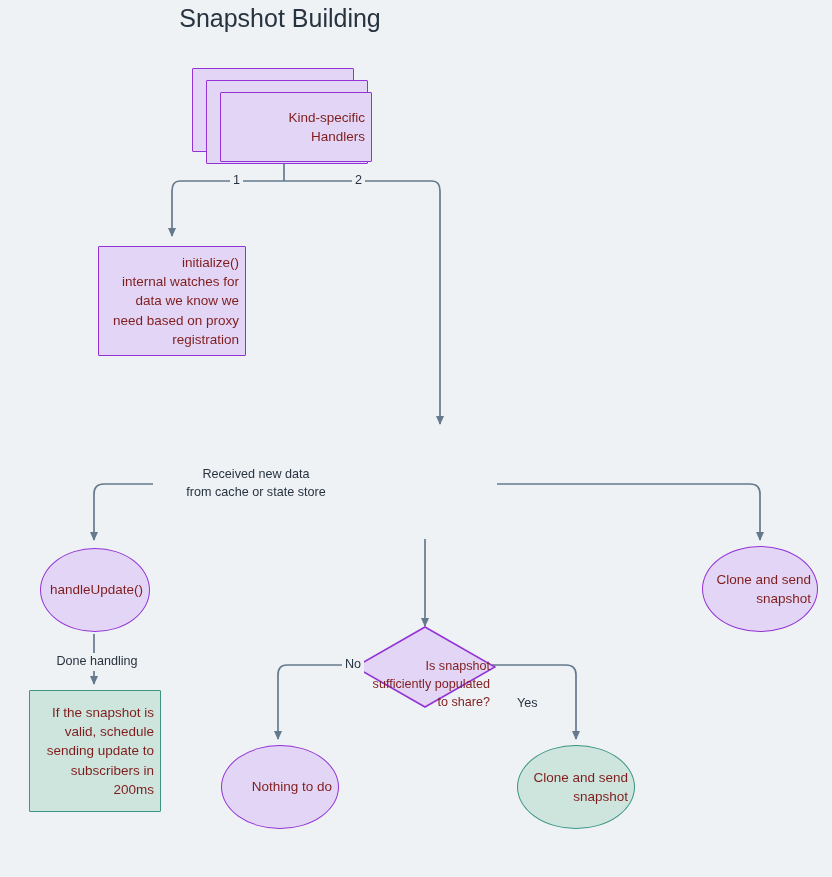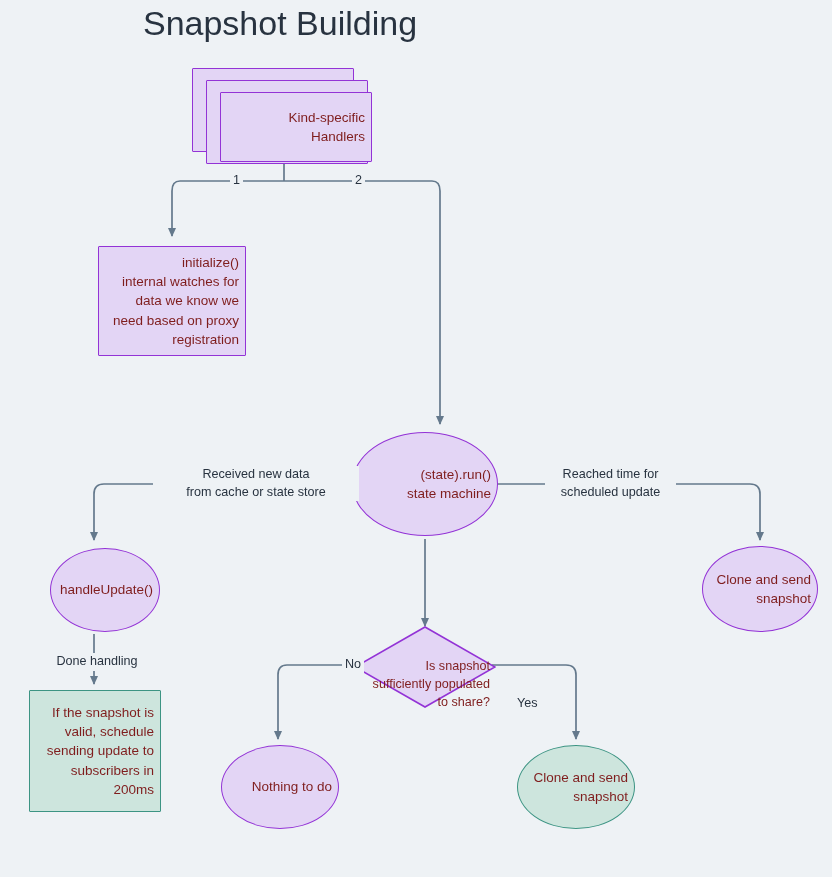--- a/index.html
+++ b/index.html
@@ -72,21 +72,21 @@
     position: relative;
     z-index: 2;
     width: 100%;
   }
   #page-title {
     position: absolute;
     left: 0;
     top: 4px;
     width: 560px;
     text-align: center;
-    font-size: 34px;
+    font-size: 25px;
     color: #283340;
     font-family: "Liberation Sans", sans-serif;
     z-index: 4;
   }
   .edge-label {
     position: absolute;
     color: #283340;
     font-size: 12.6px;
     line-height: 1.4;
     text-align: center;
@@ -139,26 +139,22 @@
   </div>
 
   <div class="node rect" style="left:98px; top:246px; width:148px; height:110px;">
     <div class="lines" style="white-space: pre-line; padding-left: 7px;">initialize()
 internal watches for
 data we know we
 need based on proxy
 registration</div>
   </div>
 
-  <div class="node ellipse" style="left:352px; top:432px; width:146px; height:104px;">
-    <div class="lines" style="white-space: pre-line;">(state).run()
-state machine</div>
-  </div>
-
-  <div class="node ellipse" style="left:50px; top:548px; width:110px; height:84px;">
+
+  <div class="node ellipse" style="left:40px; top:548px; width:110px; height:84px;">
     <div class="lines" style="white-space: pre-line;">handleUpdate()</div>
   </div>
 
   <div class="node rect-green" style="left:29px; top:690px; width:132px; height:122px;">
     <div class="lines" style="white-space: pre-line;">If the snapshot is
 valid, schedule
 sending update to
 subscribers in
 200ms</div>
   </div>
@@ -186,22 +182,20 @@
 snapshot</div>
   </div>
 
   <div class="edge-label" style="left:230px; top:181px; transform:translate(0,-50%);">1</div>
 
   <div class="edge-label" style="left:352px; top:181px; transform:translate(0,-50%);">2</div>
 
   <div class="edge-label" style="left:153px; top:466px; width:200px;">Received new data
 from cache or state store</div>
 
-  <div class="edge-label" style="left:545px; top:466px; width:125px;">Reached time for
-scheduled update</div>
 
 
   <div class="edge-label" style="left:44px; top:653px; width:100px;">Done handling</div>
 
   <div class="edge-label" style="left:294px; top:665px; transform:translate(0,-50%);margin-left:48px;">No</div>
 
   <div class="edge-label" style="left:514px; top:665px; transform:translate(0,-50%);margin-top:39px;">Yes</div>
 
 </div>
 

